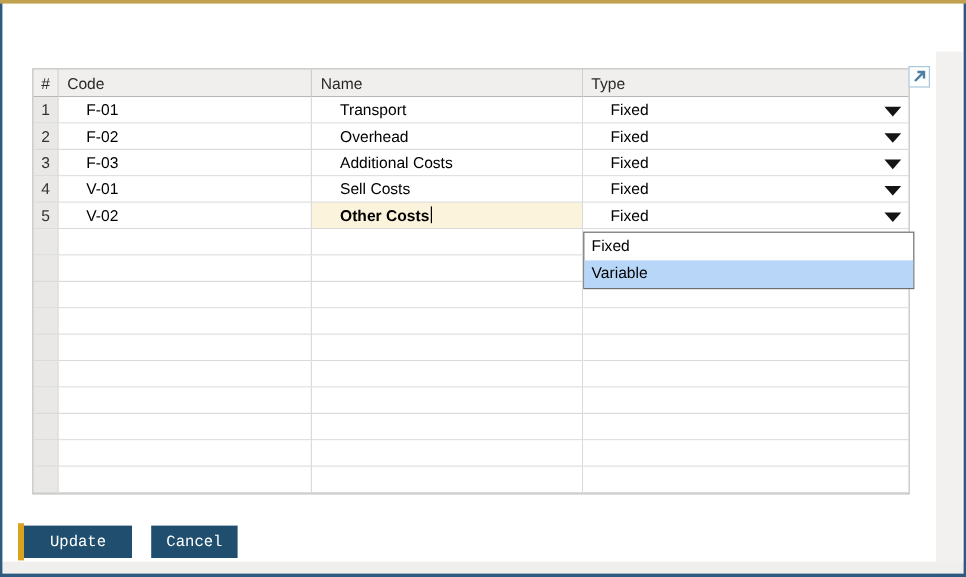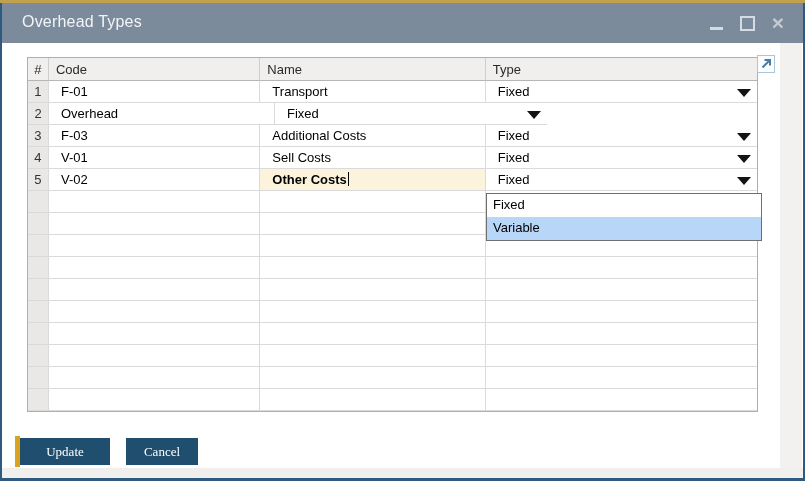--- a/index.html
+++ b/index.html
@@ -21,84 +21,71 @@
   
   .right-gutter{position:absolute;left:780px;top:43px;width:22px;height:435px;background:#f2f1f0;}
   .bottom-strip{position:absolute;left:2px;top:468px;width:801px;height:10px;background:#f0efee;}
   
   .grid{position:absolute;left:27px;top:57px;width:731px;border:1px solid #b0afad;box-sizing:border-box;background:#fff;}
   .hrow,.row{display:flex;}
   .hcell{height:23px;line-height:23px;background:#f0efed;border-right:1px solid #cfcecc;
          border-bottom:1px solid #b7b6b4;box-sizing:border-box;font-size:13px;color:#2a2a2a;
          padding-left:7px;overflow:hidden;white-space:nowrap;}
   .cell{height:22px;line-height:21px;border-right:1px solid #dadada;border-bottom:1px solid #dadada;
-        box-sizing:border-box;font-size:13px;color:#000;padding-left:12px;overflow:hidden;
+        box-sizing:border-box;font-size:13px;color:#000;padding-left:23px;overflow:hidden;
         white-space:nowrap;position:relative;background:#fff;}
   .c0{width:21px;padding-left:0;text-align:center;}
   .c1{width:212px;}
   .c2{width:226px;}
   .c3{width:272px;border-right:none;}
   .numcell{background:#e9e8e6;color:#333;}
   .editing{background:#fbf3db;font-weight:bold;}
   .caret{display:inline-block;width:1px;height:14px;background:#000;vertical-align:-2px;margin-left:1px;}
   .tri{position:absolute;right:6px;top:8px;width:0;height:0;border-left:7px solid transparent;
        border-right:7px solid transparent;border-top:8px solid #141414;cursor:pointer;}
   
   .expand{position:absolute;left:757px;top:55px;width:16px;height:16px;border:1px solid #aac6dc;
           background:#fdfefe;box-sizing:content-box;cursor:pointer;z-index:6;}
   
   .dropdown{position:absolute;left:486px;top:193px;width:276px;background:#fff;
             border:1px solid #6f6f6f;box-sizing:border-box;z-index:10;}
   .dd-item{height:23px;line-height:22px;font-size:13px;color:#000;padding-left:6px;cursor:pointer;}
   .dd-item.hl{background:#b8d6f8;}
   
   .btn{position:absolute;height:27px;background:#1f4e6e;color:#fff;border:none;font-size:13px;
-       font-family:Liberation Serif, serif;cursor:pointer;padding:0;}
+       font-family:Liberation Mono, monospace;cursor:pointer;padding:0;}
   .btn.update{left:20px;top:438px;width:90px;}
   .btn.cancel{left:126px;top:438px;width:72px;}
   .gold-bar{position:absolute;left:15px;top:436px;width:5px;height:31px;background:#d9a31f;}
 </style>
 </head>
 <body>
 
 <div class="window">
-  <div class="titlebar">
-    <span class="title">Overhead Types</span>
-    <div class="controls">
-      <div class="ctrl">
-          <div class="minbar"></div>
-        </div>
-      <div class="ctrl">
-          <div class="maxbox"></div>
-        </div>
-      <div class="ctrl">
-          <span class="closex">×</span>
-        </div>
-    </div>
-  </div>
 
   <div class="right-gutter"></div>
   <div class="bottom-strip"></div>
 
   <div class="grid" id="grid">
     <div class="hrow" id="grid-head">
         <div class="hcell c0">#</div>
         <div class="hcell c1">Code</div>
         <div class="hcell c2">Name</div>
         <div class="hcell c3">Type</div>
       </div>
     <div id="grid-body">
         <div class="row">
           <div class="cell c0 numcell">1</div>
           <div class="cell c1">F-01</div>
           <div class="cell c2">Transport</div>
           <div class="cell c3">Fixed<div class="tri"></div></div>
         </div>
         <div class="row">
           <div class="cell c0 numcell">2</div>
+          <div class="cell c1">F-02</div>
           <div class="cell c2">Overhead</div>
           <div class="cell c3">Fixed<div class="tri"></div></div>
         </div>
         <div class="row">
           <div class="cell c0 numcell">3</div>
           <div class="cell c1">F-03</div>
           <div class="cell c2">Additional Costs</div>
           <div class="cell c3">Fixed<div class="tri"></div></div>
         </div>
         <div class="row">

